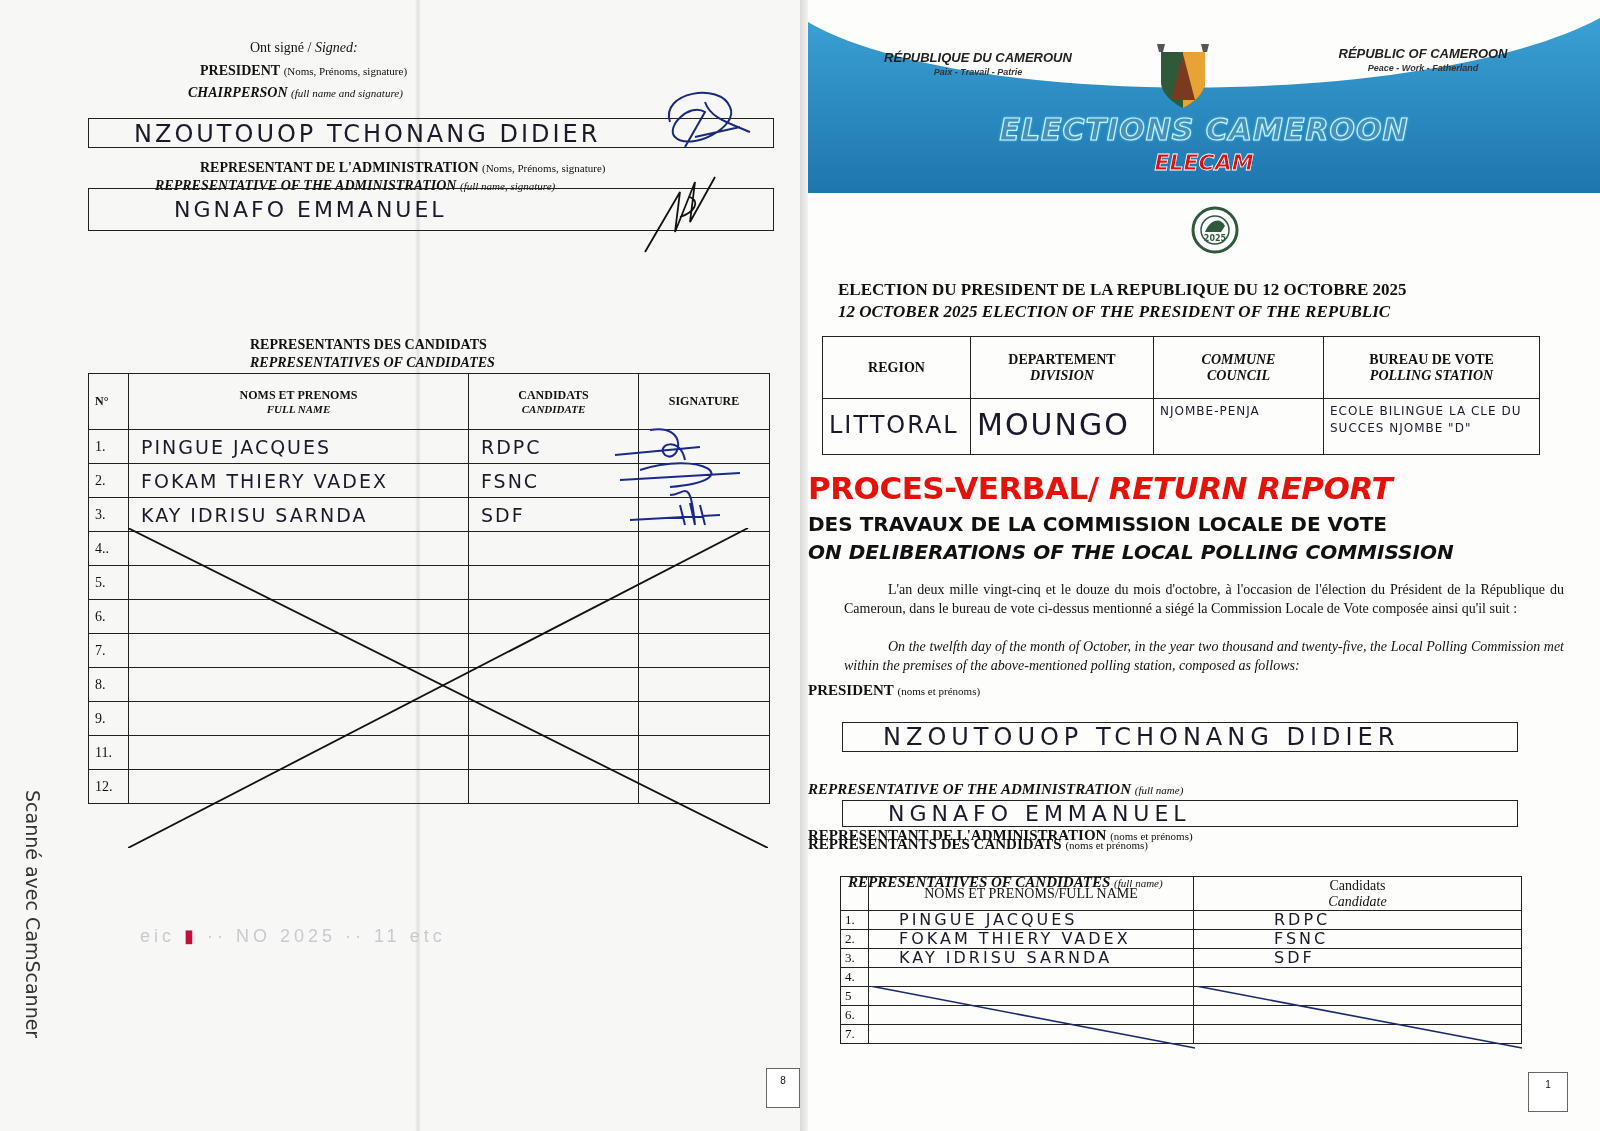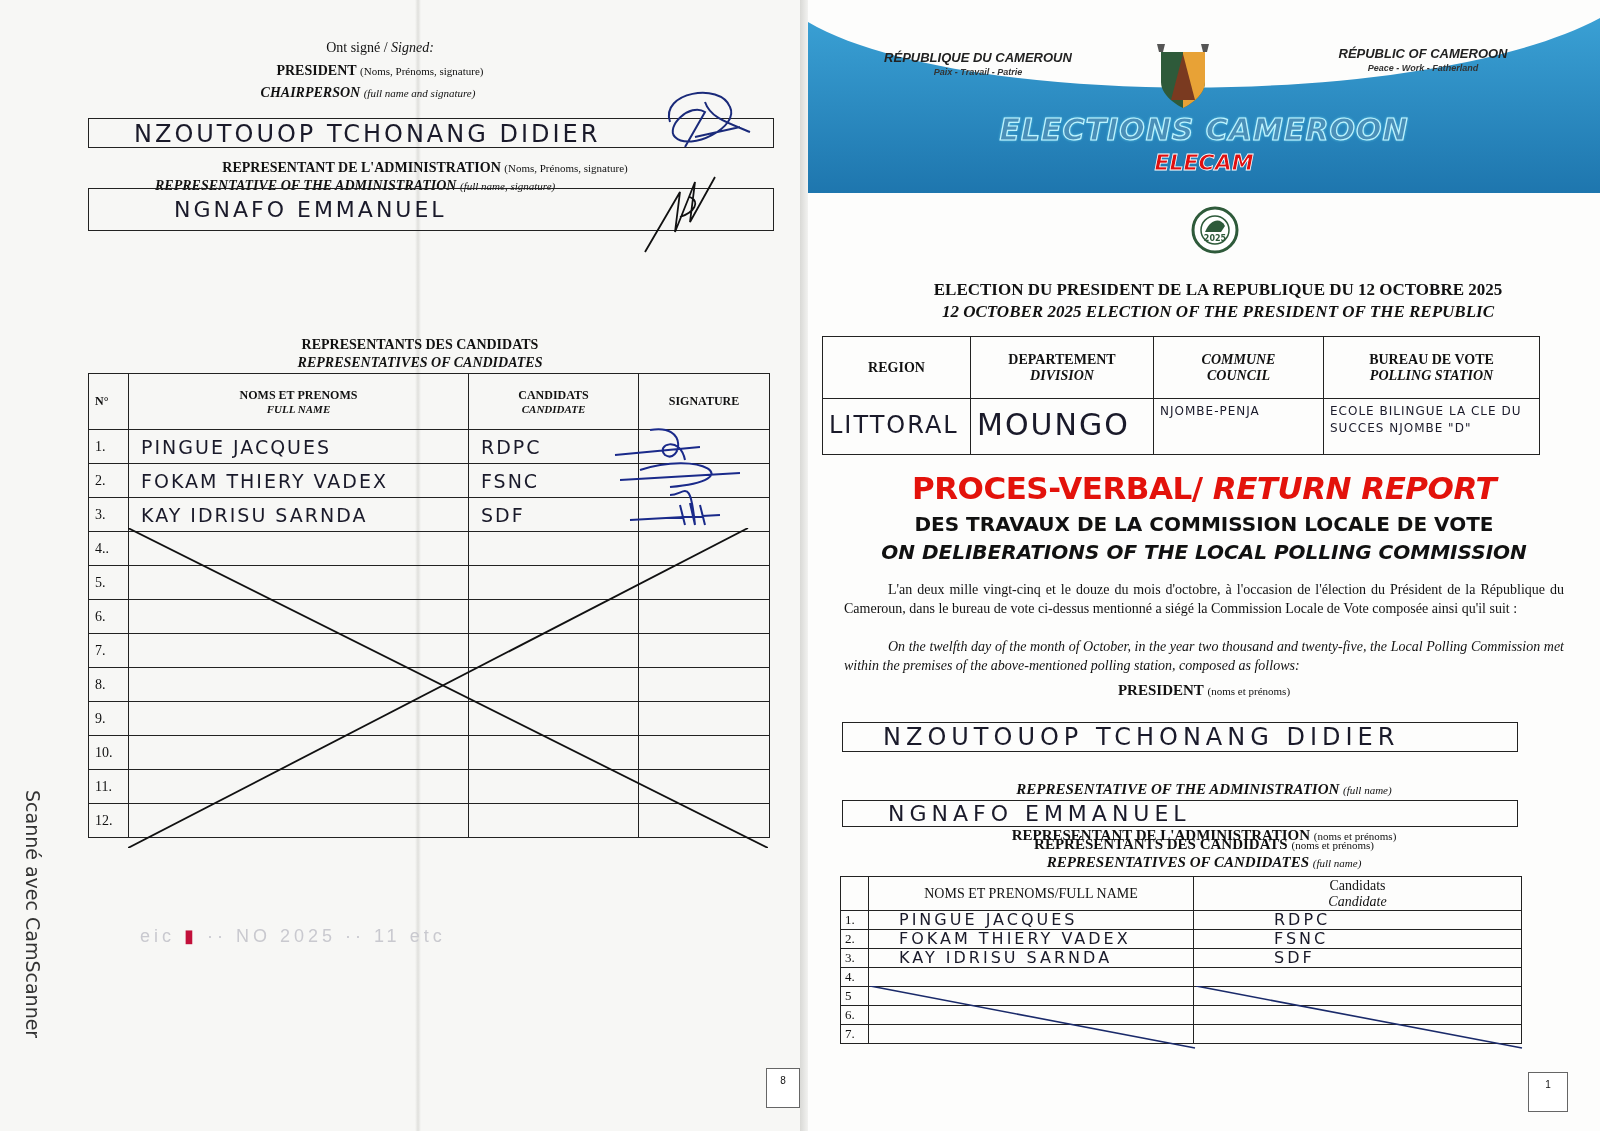--- a/index.html
+++ b/index.html
@@ -8,21 +8,21 @@
 
   .page { position: absolute; top: 0; height: 1131px; background: #fbfbfa; }
   #page-left { left: 0; width: 800px; background: #f7f7f5; }
   #page-right { left: 808px; width: 792px; background: #fdfdfc; }
   .gutter { position: absolute; left: 800px; top: 0; width: 8px; height: 1131px; background: linear-gradient(90deg, #d9d9d6, #f2f2f0); }
 
   .scanner-mark { position: absolute; left: 14px; top: 790px; width: 30px; height: 300px; }
   .scanner-mark span { position: absolute; left: 0; top: 0; transform-origin: left top; transform: translate(30px,0) rotate(90deg);
      font-family: "DejaVu Sans", sans-serif; font-size: 19px; color: #333; white-space: nowrap; }
 
-  .center { text-align: center; }
+  .center { }
   .b { font-weight: bold; }
   .i { font-style: italic; }
   .small { font-size: 11px; font-weight: normal; }
 
   .hand { font-family: "DejaVu Sans", sans-serif; letter-spacing: 3px; color: #1a1a2a; font-weight: normal; }
 
   
   .signed-title { position: absolute; left: 250px; width: 260px; top: 40px; font-size: 14px; }
   .lbl-president { position: absolute; left: 200px; width: 360px; top: 63px; font-size: 14px; }
   .lbl-chair { position: absolute; left: 188px; width: 360px; top: 85px; font-size: 14px; }
@@ -92,21 +92,21 @@
   .r-lbl { position: absolute; left: 0; width: 792px; font-size: 15px; }
   #r-pres { top: 682px; }
   #r-chair { top: 703px; font-style: italic; }
   #right-pres-box { left: 34px; top: 722px; width: 676px; height: 30px; }
   #right-pres-box .hand { position: absolute; left: 40px; top: 0px; font-size: 24px; letter-spacing: 5px; }
   #r-admin { top: 791px; margin-top: 36px; }
   #r-admin-en { top: 781px; font-style: italic; }
   #right-admin-box { left: 34px; top: 800px; width: 676px; height: 27px; }
   #right-admin-box .hand { position: absolute; left: 45px; top: 0px; font-size: 22px; letter-spacing: 5px; }
   #r-reps { top: 836px; }
-  #r-reps-en { top: 854px; font-style: italic; }
+  #r-reps-en { top: 874px; font-style: italic; padding-left: 40px; }
 
   #right-reps-table { left: 32px; top: 876px; width: 682px; }
   #right-reps-table th { height: 34px; font-size: 14px; font-weight: normal; font-family: "Liberation Serif", serif; }
   #right-reps-table td { height: 19px; font-size: 13px; }
   #right-reps-table td.num { width: 28px; padding-left: 4px; }
   #right-reps-table td.name { width: 325px; }
   #right-reps-table .hand { font-size: 16px; padding-left: 30px; letter-spacing: 3px; line-height: 16px; }
   #right-reps-table .hand.c { padding-left: 80px; }
 </style>
 </head>
@@ -210,26 +210,20 @@
           <td></td>
         </tr>
       <tr>
           <td class="num">8.</td>
           <td class="name"></td>
           <td class="cand"></td>
           <td></td>
         </tr>
       <tr>
           <td class="num">9.</td>
-          <td class="name"></td>
-          <td class="cand"></td>
-          <td></td>
-        </tr>
-      <tr>
-          <td class="num">10.</td>
           <td class="name"></td>
           <td class="cand"></td>
           <td></td>
         </tr>
       <tr>
           <td class="num">11.</td>
           <td class="name"></td>
           <td class="cand"></td>
           <td></td>
         </tr>

